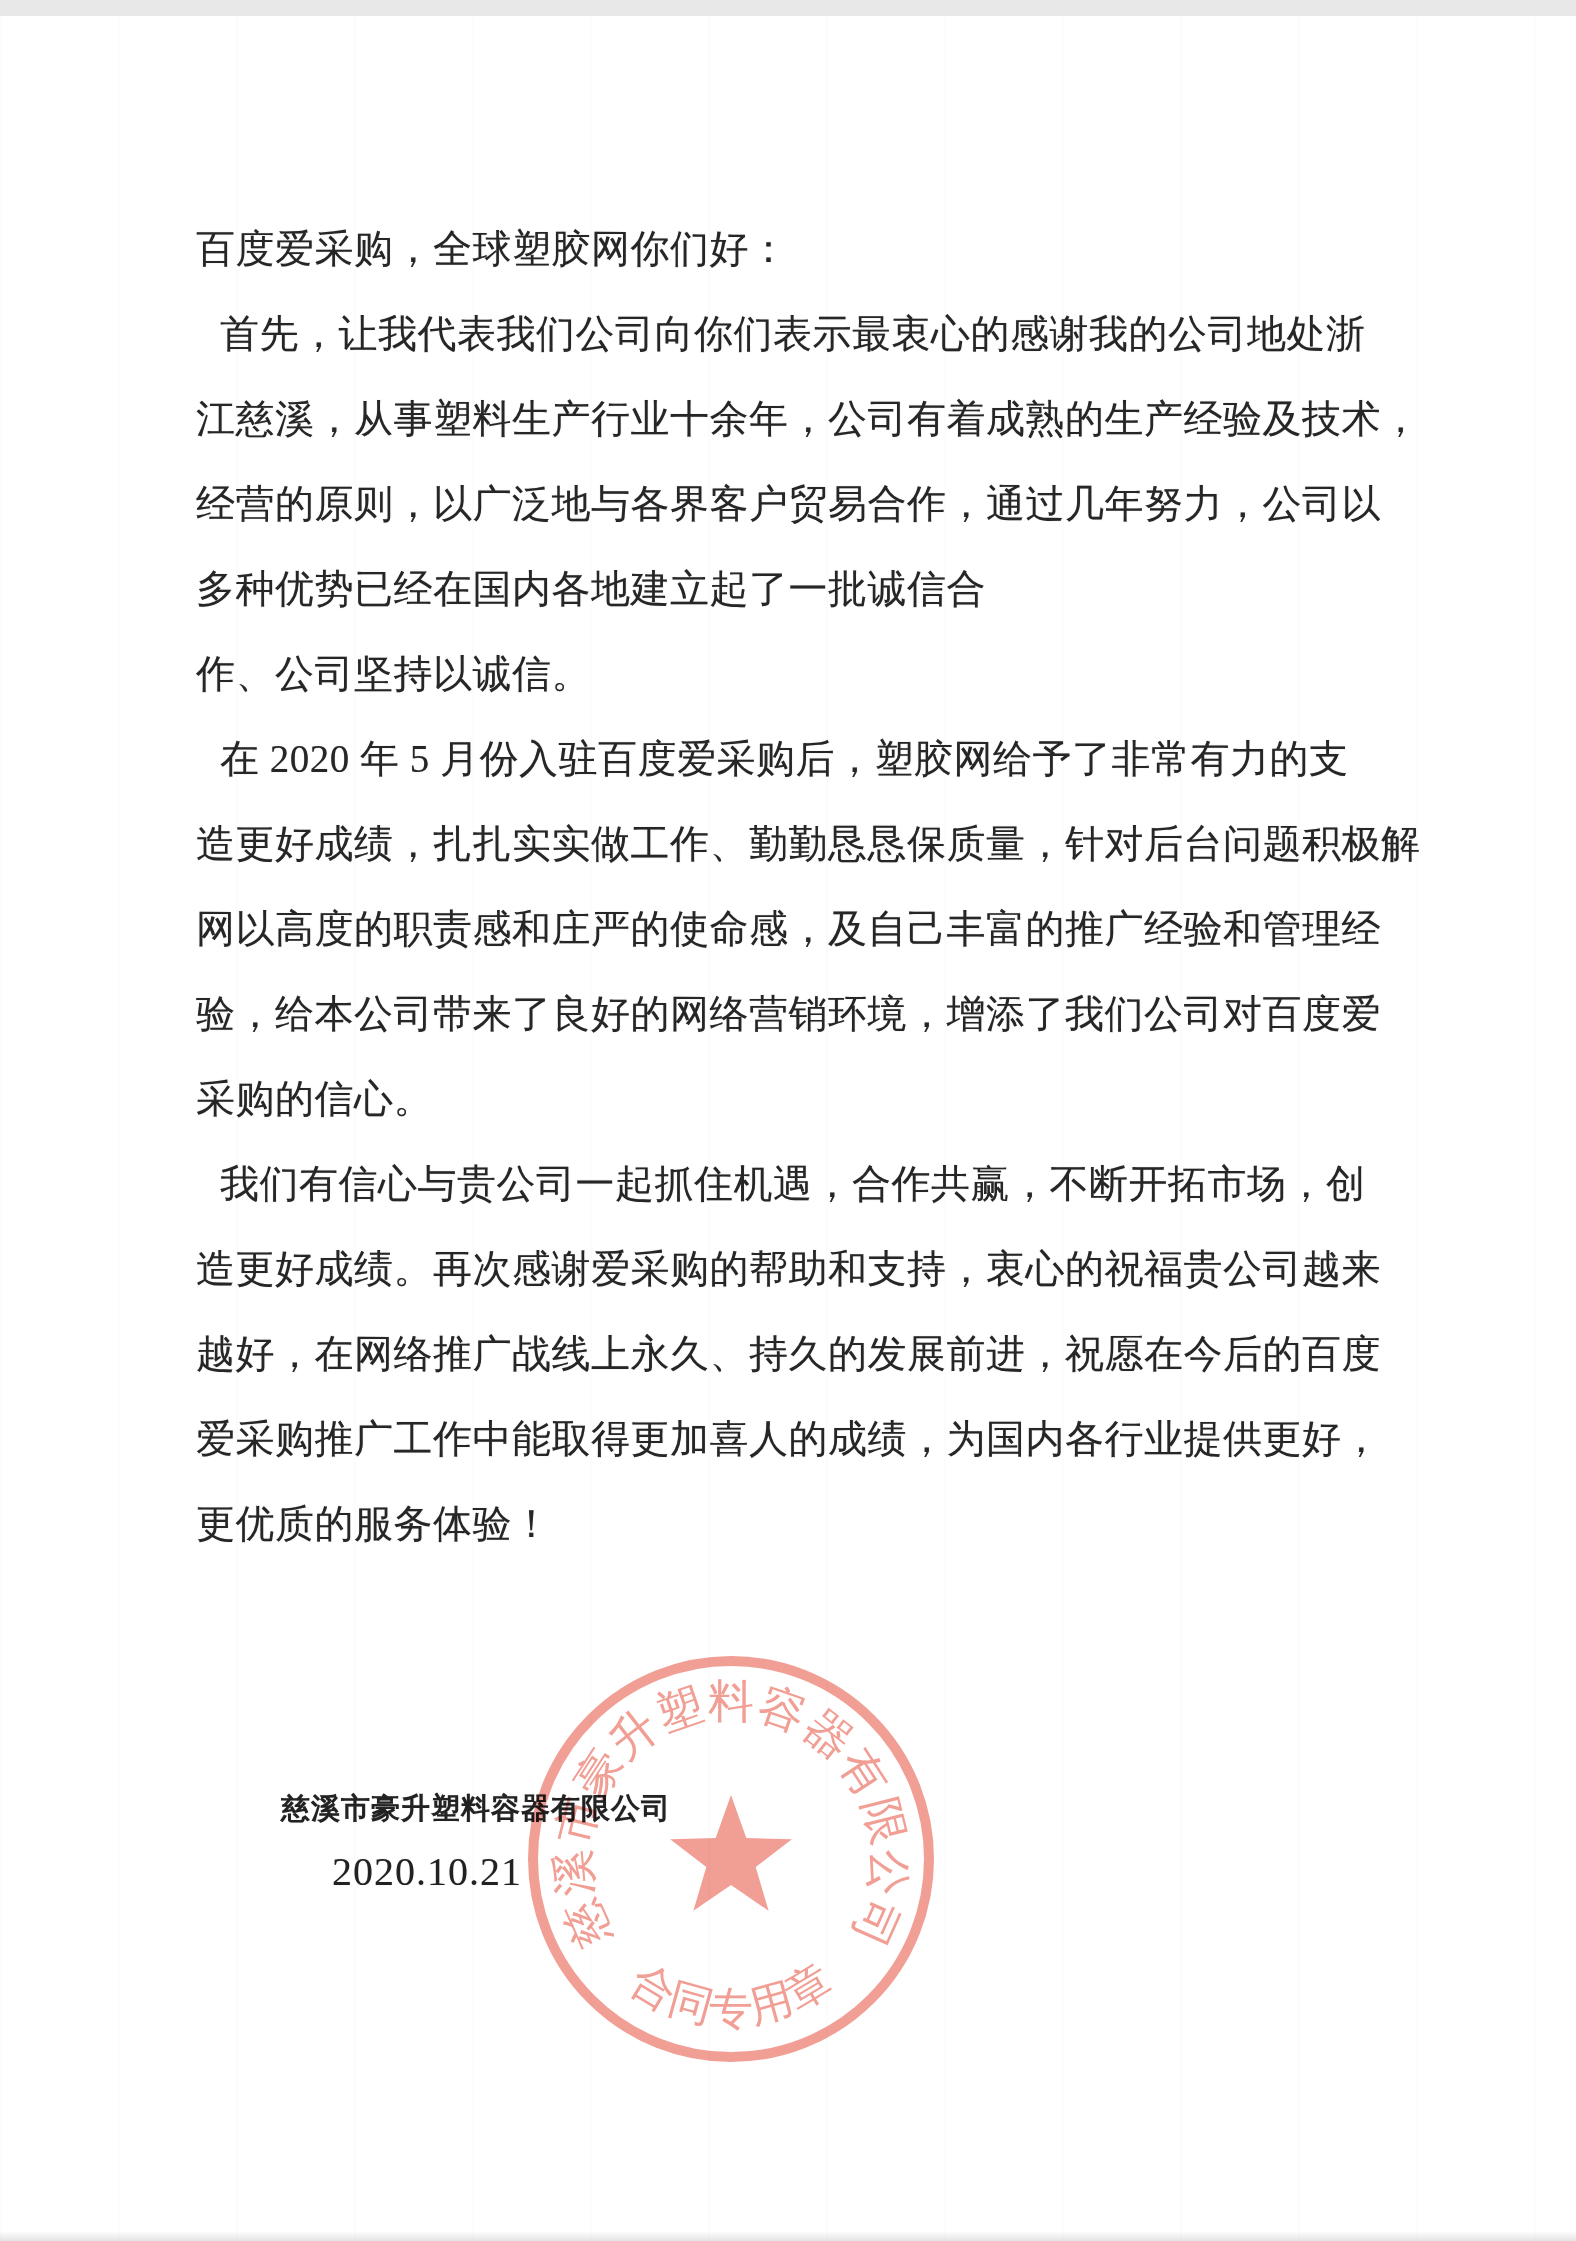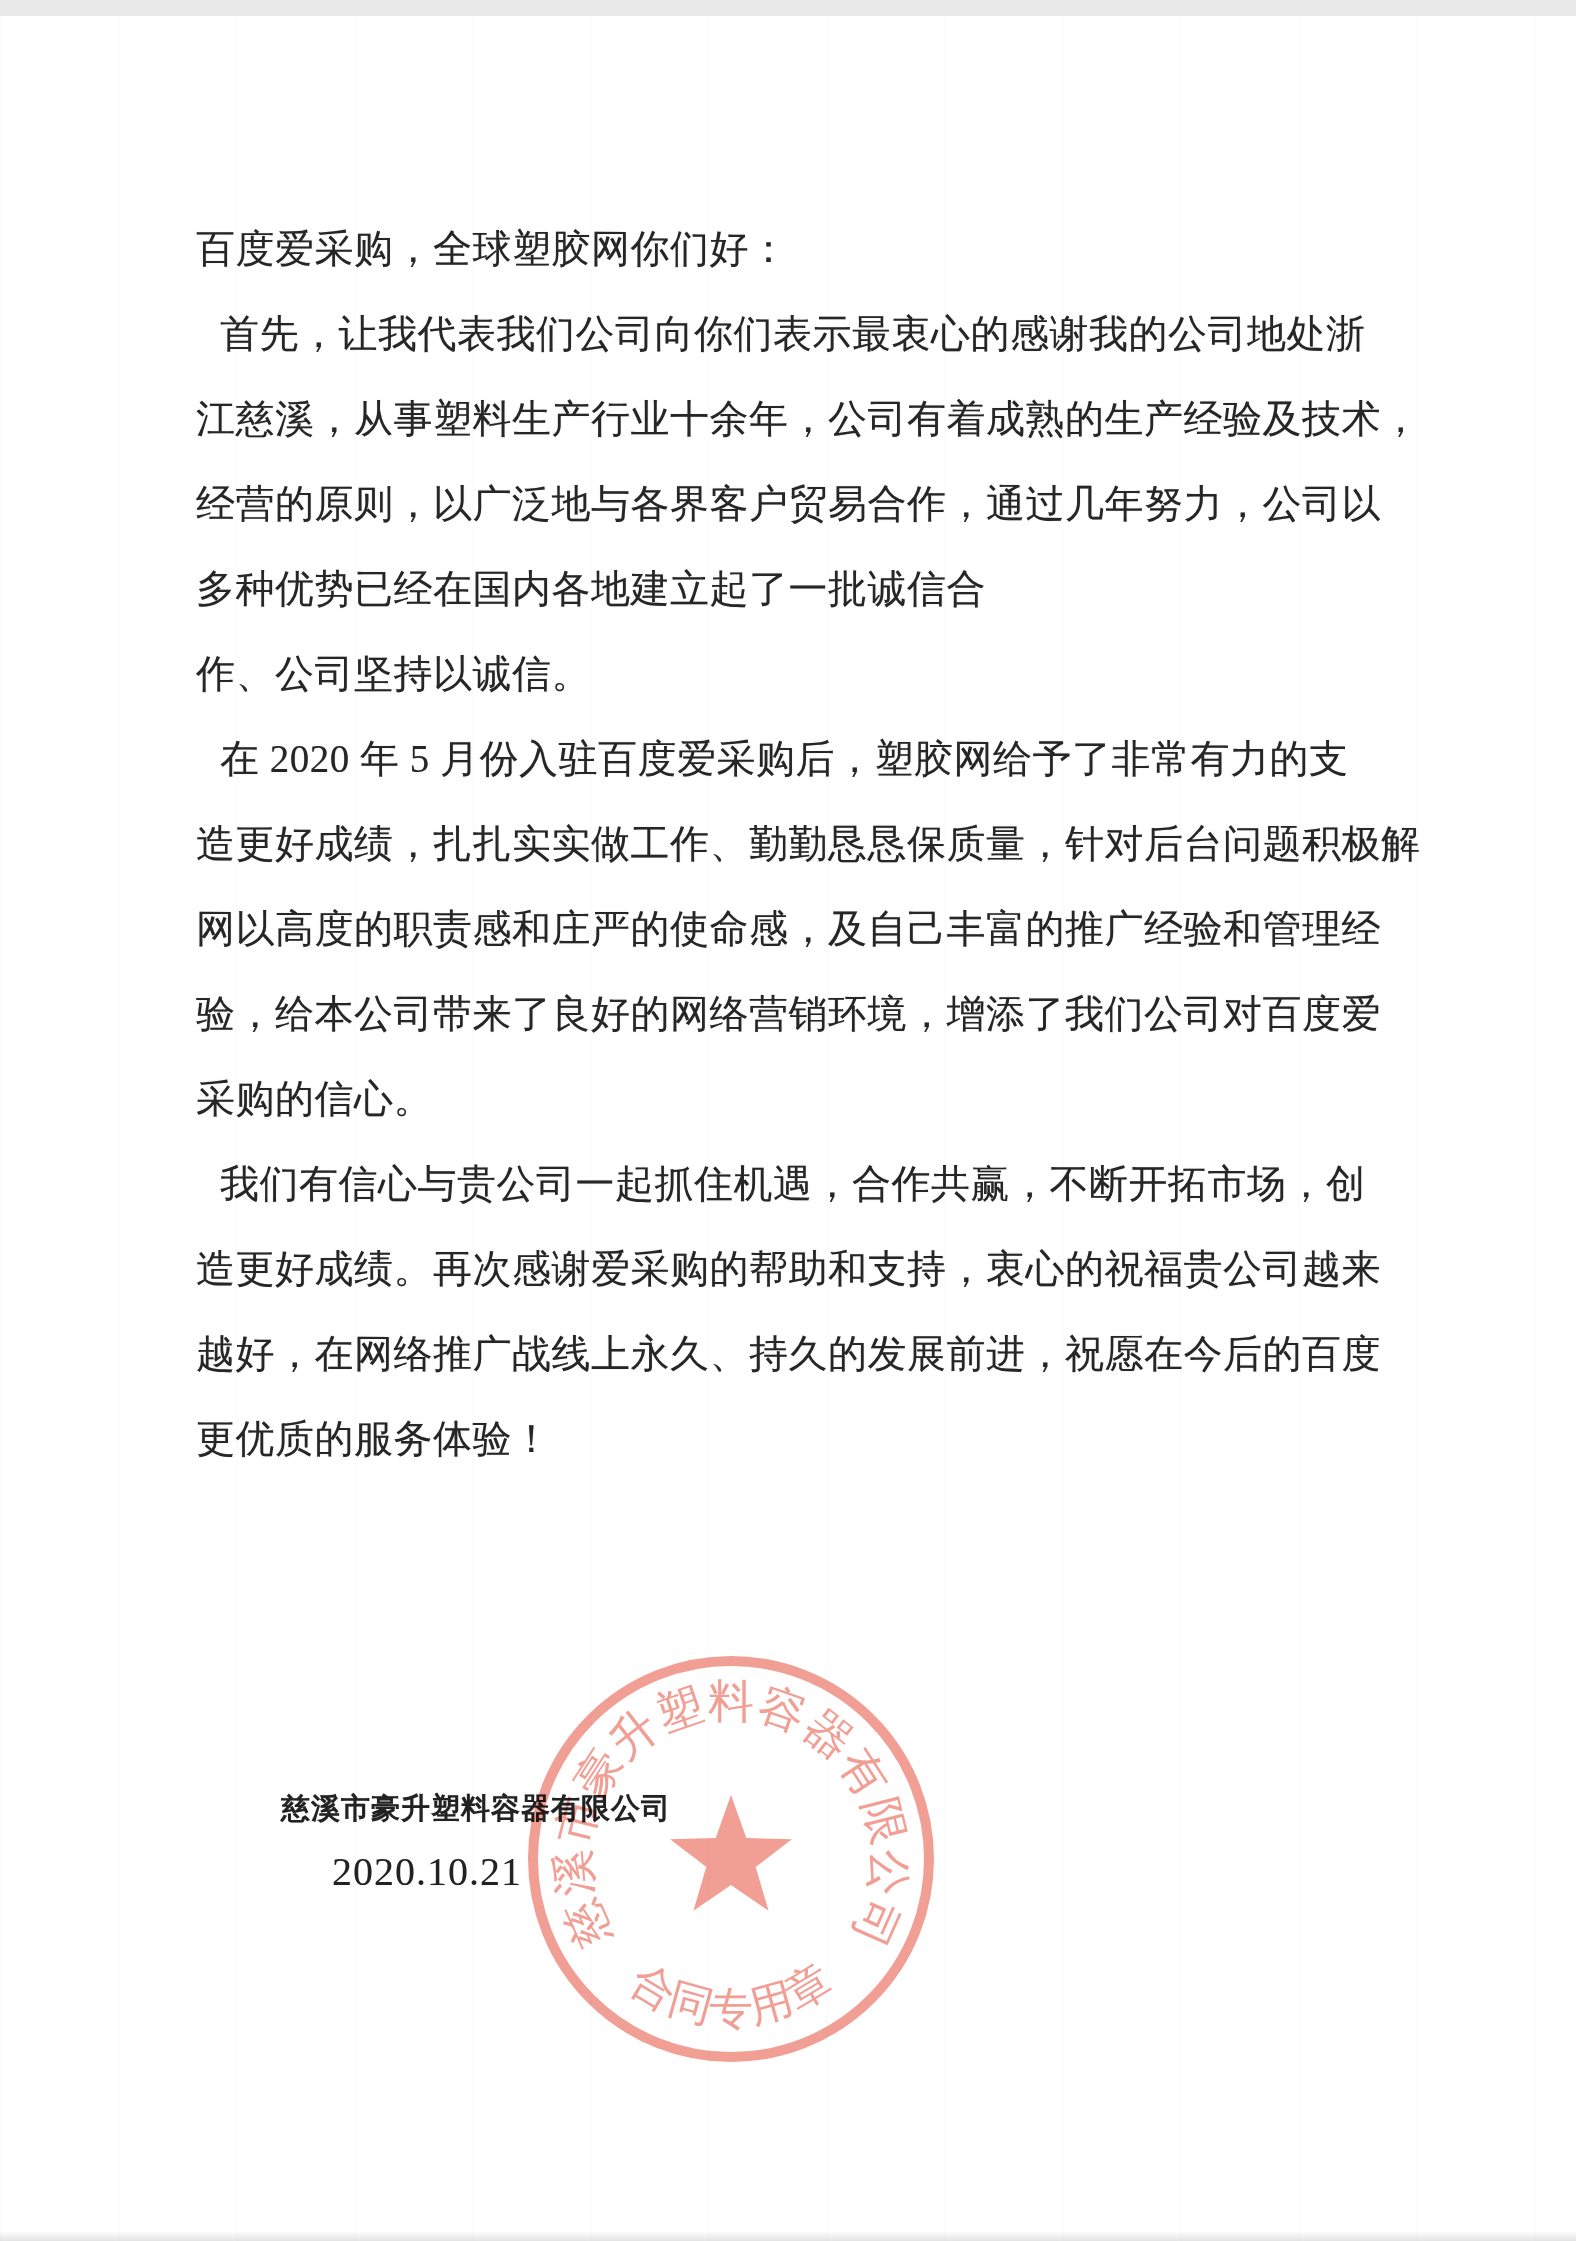--- a/index.html
+++ b/index.html
@@ -71,20 +71,21 @@
     <div class="line">多种优势已经在国内各地建立起了一批诚信合</div>
     <div class="line">作、公司坚持以诚信。</div>
     <div class="line indent">在 2020 年 5 月份入驻百度爱采购后，塑胶网给予了非常有力的支</div>
     <div class="line">造更好成绩，扎扎实实做工作、勤勤恳恳保质量，针对后台问题积极解</div>
     <div class="line">网以高度的职责感和庄严的使命感，及自己丰富的推广经验和管理经</div>
     <div class="line">验，给本公司带来了良好的网络营销环境，增添了我们公司对百度爱</div>
     <div class="line">采购的信心。</div>
     <div class="line indent">我们有信心与贵公司一起抓住机遇，合作共赢，不断开拓市场，创</div>
     <div class="line">造更好成绩。再次感谢爱采购的帮助和支持，衷心的祝福贵公司越来</div>
     <div class="line">越好，在网络推广战线上永久、持久的发展前进，祝愿在今后的百度</div>
+    <div class="line">爱采购推广工作中能取得更加喜人的成绩，为国内各行业提供更好，</div>
     <div class="line">更优质的服务体验！</div>
   </div>
 
   <div class="signature-company">慈溪市豪升塑料容器有限公司</div>
   <div class="signature-date">2020.10.21</div>
 
   <svg id="stamp-svg" class="stamp" viewBox="0 0 430 430">
     <circle cx="215" cy="215" r="198" fill="none" stroke-width="10" stroke="#ee897d"></circle>
     <polygon id="seal-star" points="215.0,151.0 230.3,194.0 275.9,195.2 239.7,223.0 252.6,266.8 215.0,241.0 177.4,266.8 190.3,223.0 154.1,195.2 199.7,194.0" fill="#ee897d"></polygon>
   <text transform="translate(70.7 279.3) rotate(-114.0)" text-anchor="middle" dominant-baseline="central" font-size="46" fill="#ee897d">慈</text>

